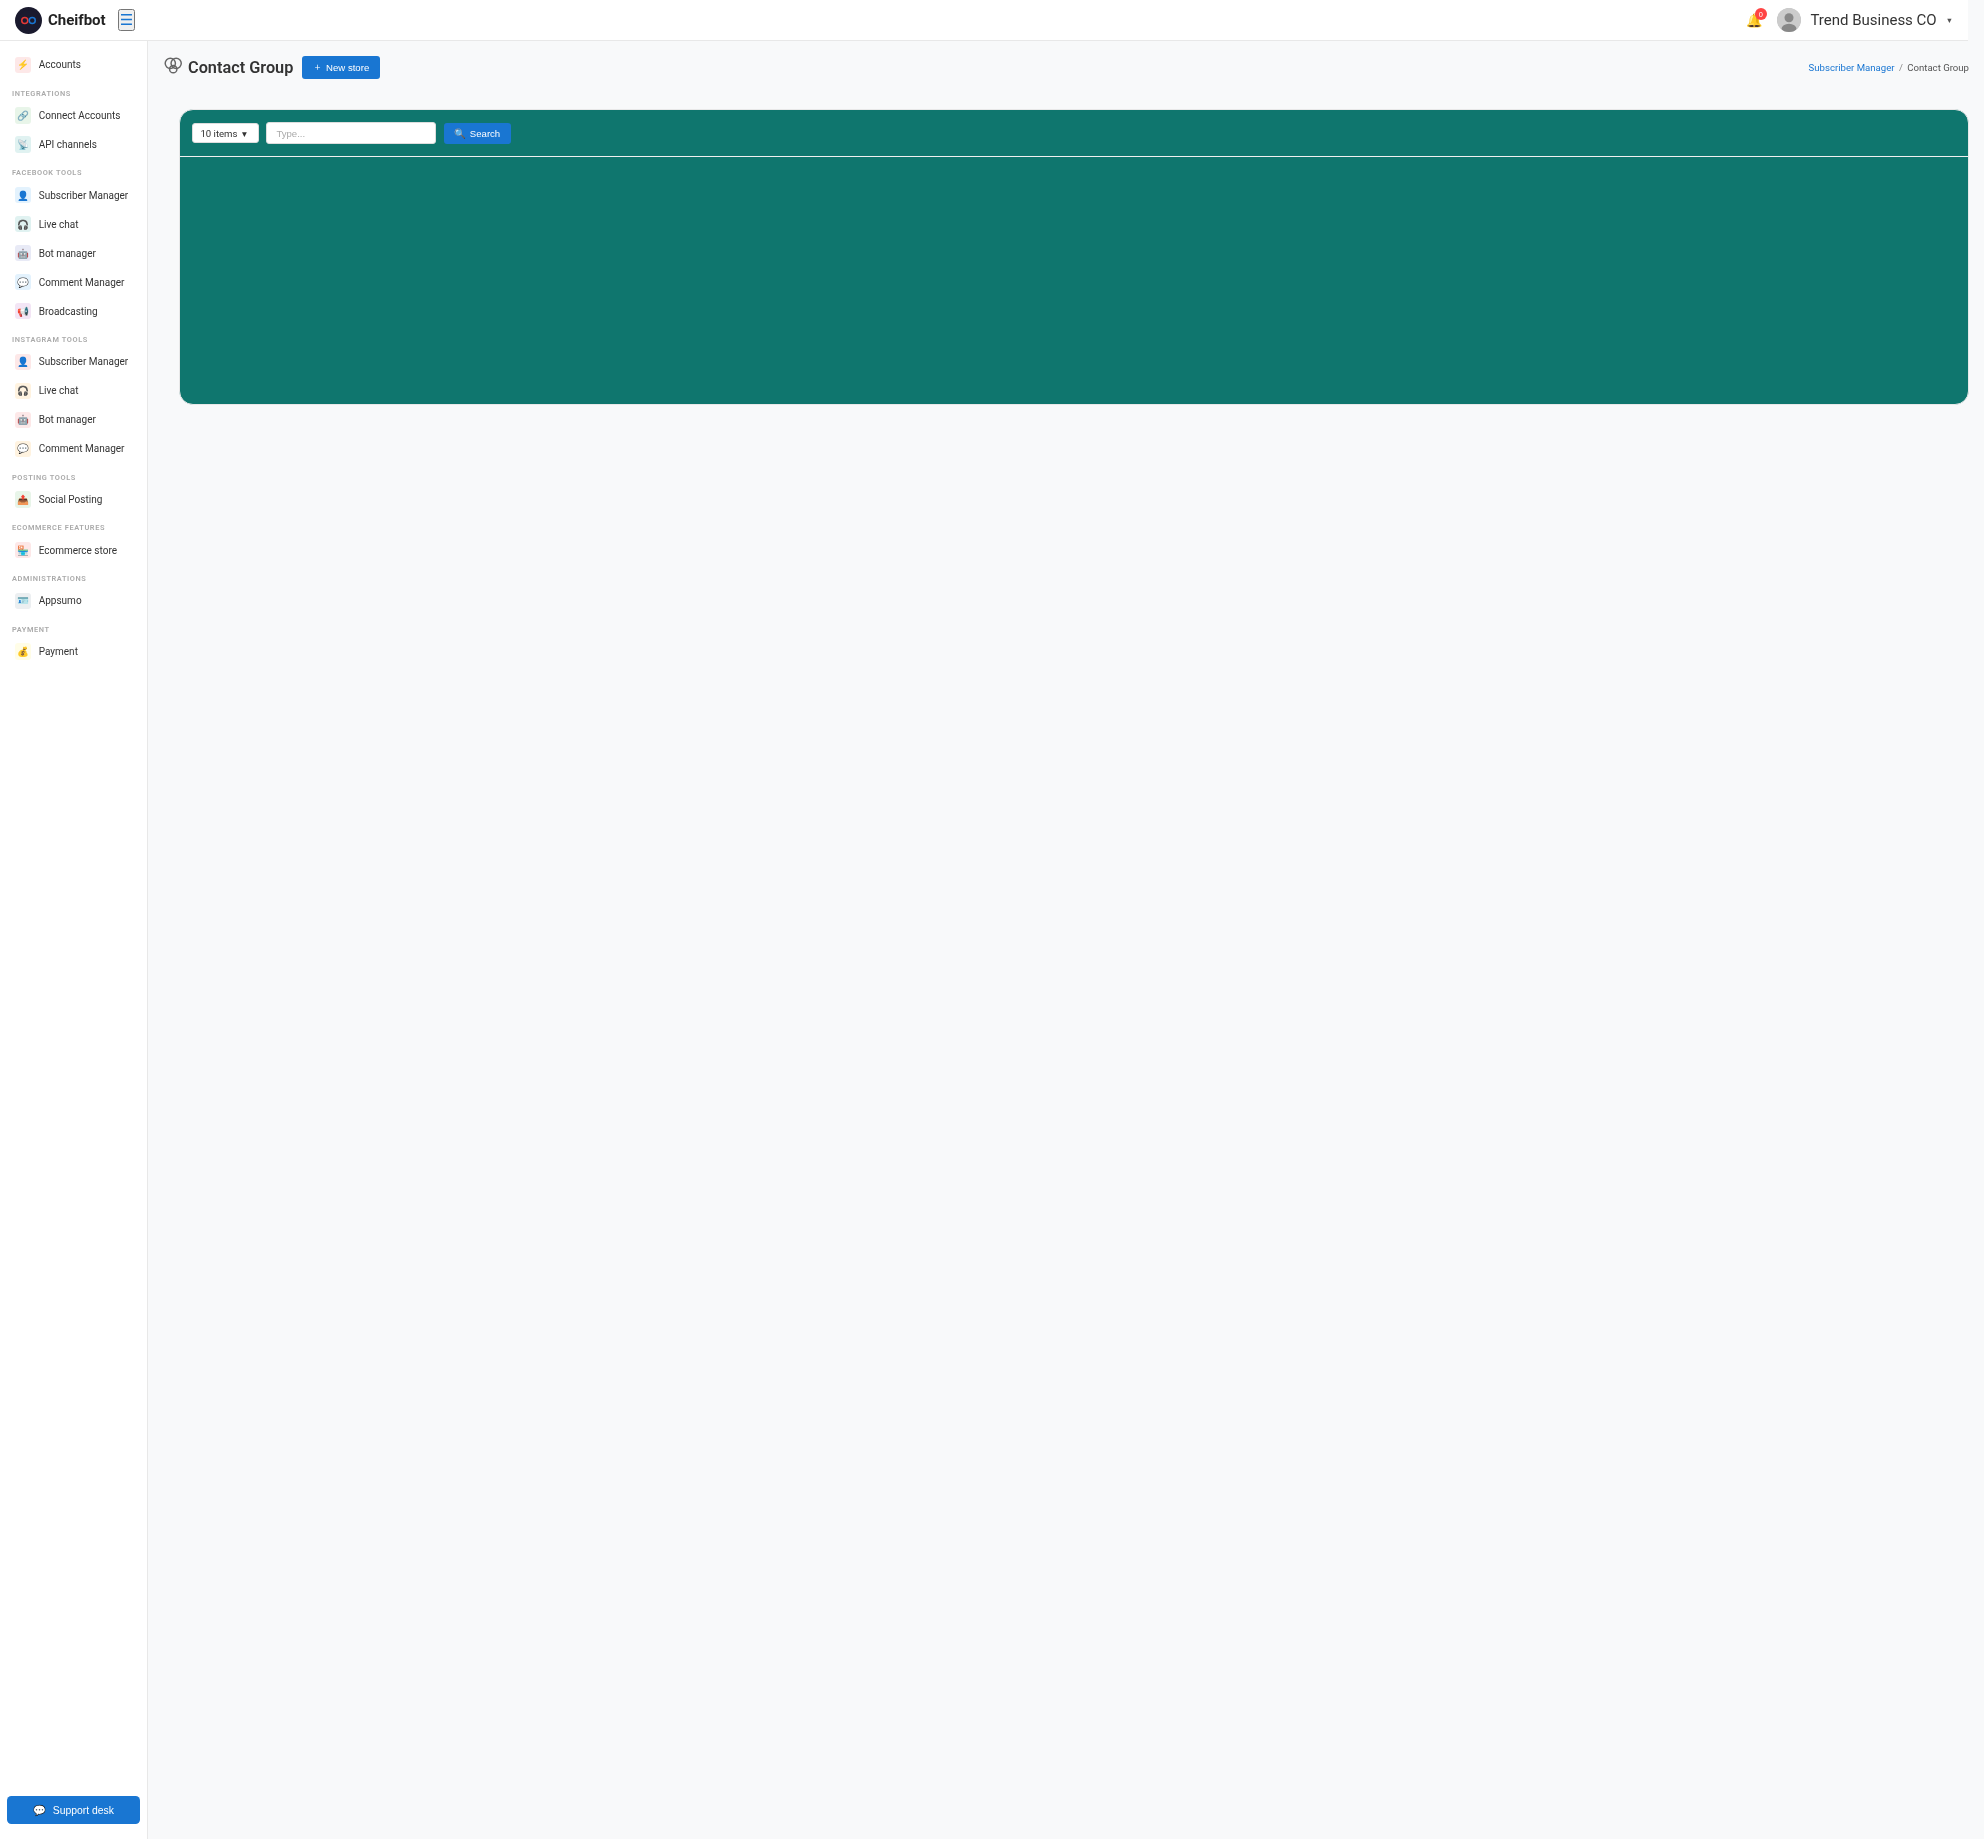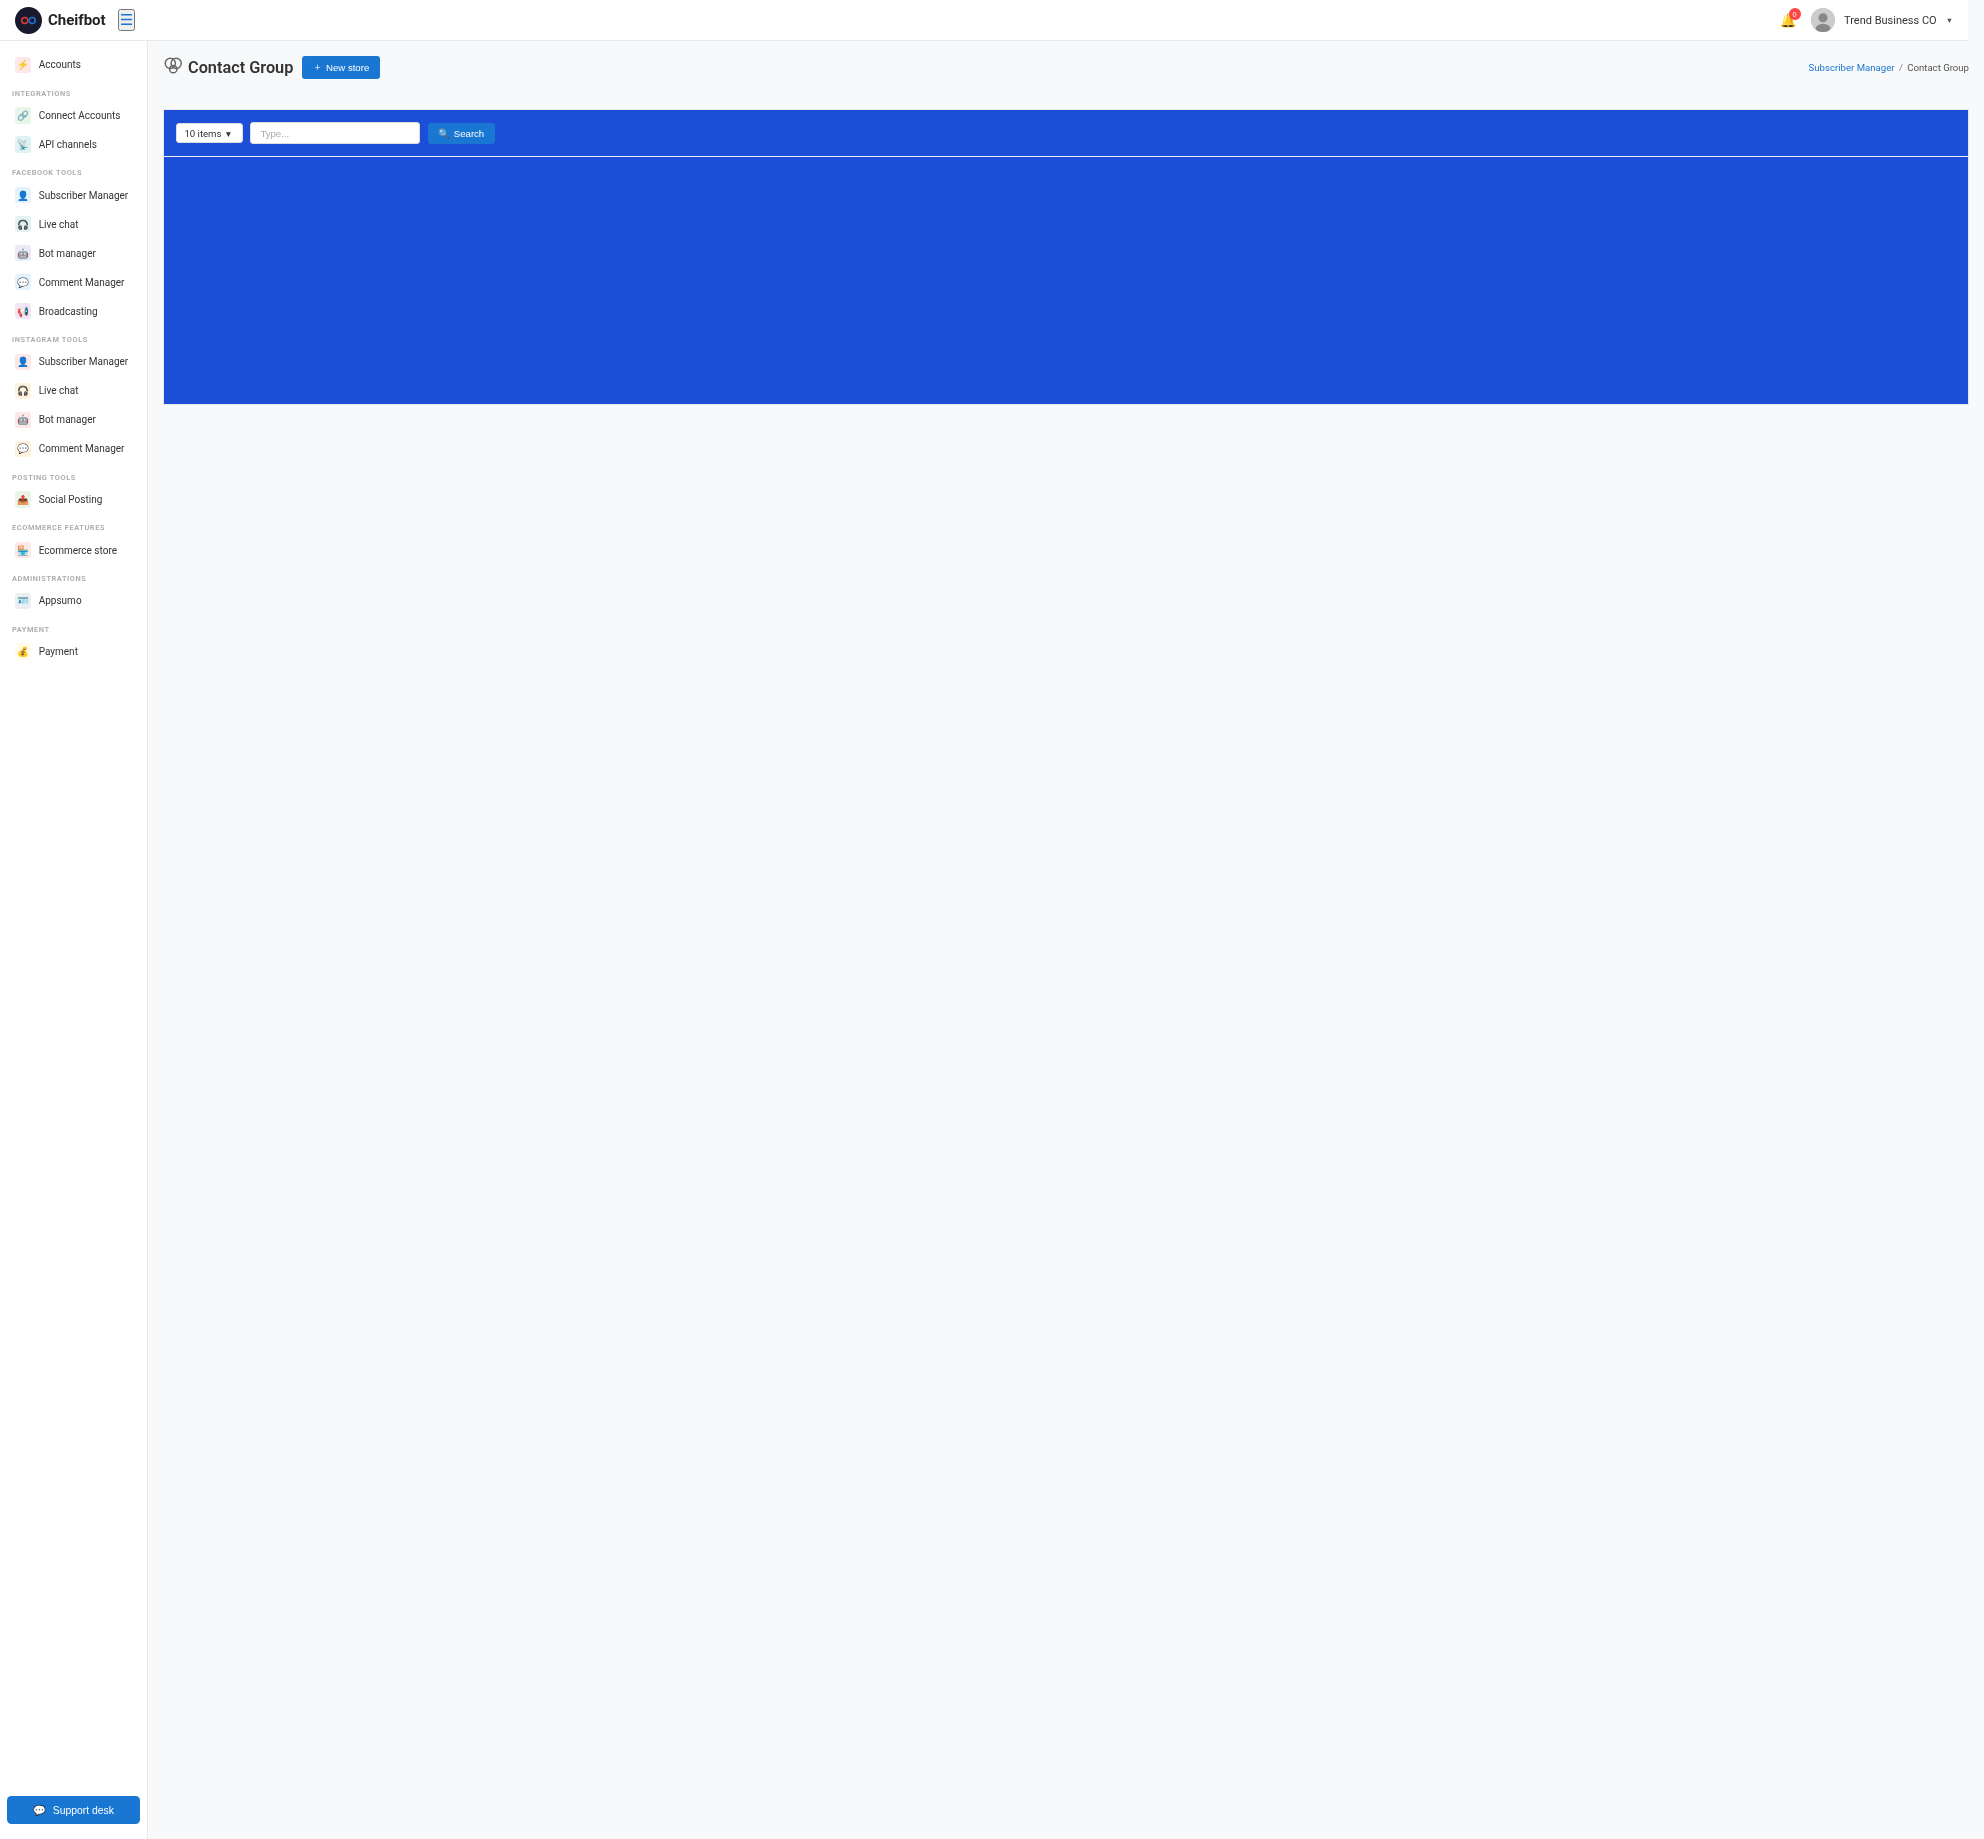--- a/index.html
+++ b/index.html
@@ -26,21 +26,21 @@
     }
     .notif-badge {
       position: absolute; top: 1.5px; right: 1.5px; background: #ff4444; color: #fff;
       border-radius: 50%; width: 12px; height: 12px; font-size: 7.4px;
       display: flex; align-items: center; justify-content: center;
     }
     .user-avatar {
       width: 24px; height: 24px; border-radius: 50%; background: #bdbdbd;
       display: flex; align-items: center; justify-content: center; overflow: hidden;
     }
-    .user-name { font-size: 11px; color: #333; }
+    .user-name { font-size: 15px; color: #333; }
     .dropdown-arrow { font-size: 7.4px; color: #555; }
 
     
     .layout { display: flex; padding-top: 41px; min-height: 100vh; }
 
     
     .sidebar {
       width: 148px; background: #fff; border-right: 0.7px solid #e8e8e8;
       position: fixed; top: 41px; left: 0; bottom: 0; overflow-y: auto;
       padding: 9px 0 59px;
@@ -88,22 +88,23 @@
     .new-group-btn {
       background: #1976d2; color: #fff; border: none; border-radius: 3px;
       padding: 5.2px 10.4px; cursor: pointer; font-size: 9.6px; display: flex; align-items: center; gap: 3.7px;
     }
     .breadcrumb { font-size: 9.6px; color: #888; display: flex; align-items: center; gap: 4.4px; }
     .breadcrumb a { color: #1976d2; text-decoration: none; }
     .breadcrumb-current { color: #555; }
 
     
     .content-card {
-      background: #1d4ed8; border: 0.7px solid #e8e8e8; border-radius: 1px;
+      background: #0f766e; border: 0.7px solid #e8e8e8; border-radius: 14px;
       min-height: 296px;
+      margin-left: 16px;
     }
     .content-toolbar {
       display: flex; align-items: center; gap: 7.4px; padding: 12px;
       border-bottom: 0.7px solid #f0f0f0;
     }
     .items-select {
       border: 0.7px solid #ddd; border-radius: 3px; padding: 3.7px 7.4px;
       font-size: 9.6px; background: #fff; cursor: pointer; color: #333;
       display: flex; align-items: center; gap: 4.4px; min-width: 67px;
     }

